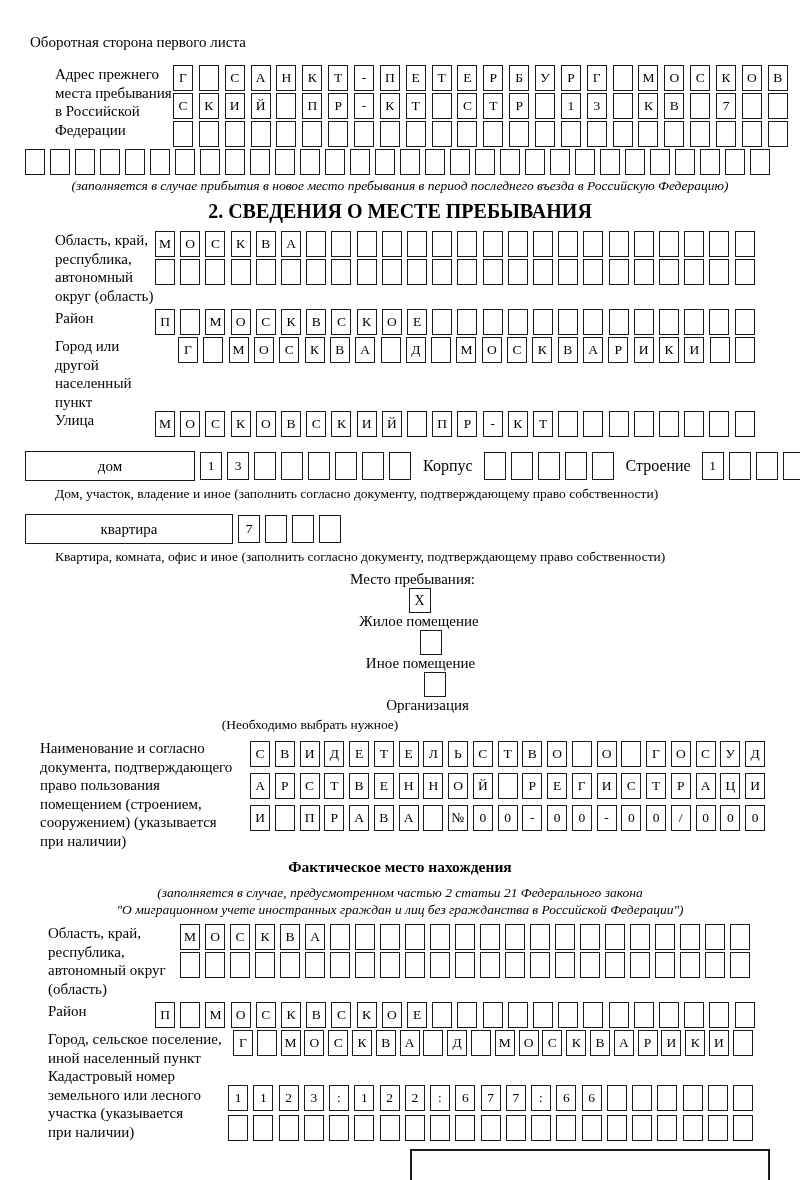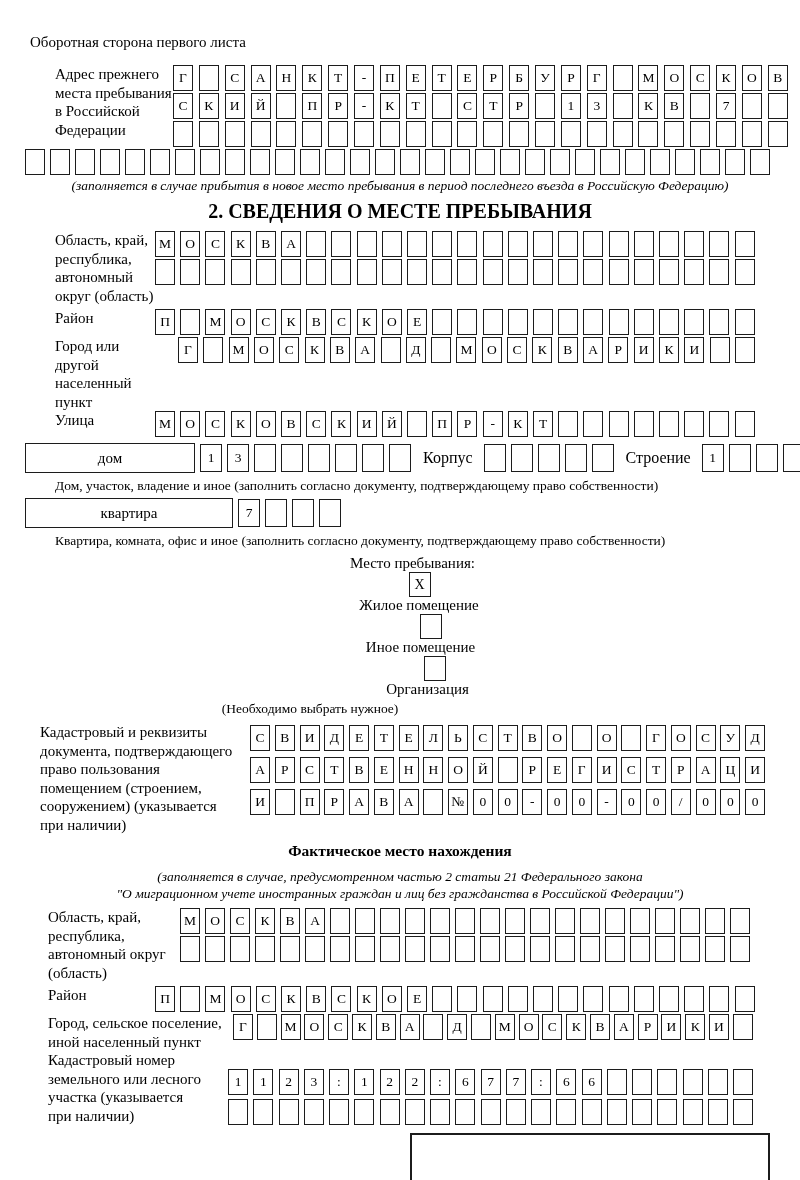--- a/index.html
+++ b/index.html
@@ -29,21 +29,21 @@
   .rw600{width:600px;}
   .rw577{width:577px;margin-left:23px;}
   .rw515{width:515px;}
   .rw570{width:570px;}
   .rw520{width:520px;}
   .rw525{width:525px;}
   .cap{font-size:13.5px;text-align:center;line-height:17px;font-style:italic;}
   .capl{font-size:13.5px;text-align:left;line-height:17px;padding-left:25px;}
   .sec-title{font-size:20px;font-weight:bold;text-align:center;margin:6px 0 8px 0;}
   .fact-title{font-size:15.5px;font-weight:bold;text-align:center;margin:8px 0 8px 0;}
-  .house-row{display:flex;align-items:center;margin-top:4px;}
+  .house-row{display:flex;align-items:center;margin-top:12px;}
   .wide-box{
     height:30px;box-sizing:border-box;border:1.8px solid #1c1c1c;
     display:flex;align-items:center;justify-content:center;font-size:15px;
     margin-left:-5px;flex:0 0 auto;
   }
   .bx-dom{width:170px;}
   .bx-kv{width:208px;}
   .hcell{width:22px;height:28px;margin-left:5px;}
   .inline-lbl{font-size:16px;margin:0 6px 0 12px;}
   .stay-row{display:flex;align-items:center;margin-top:6px;font-size:15px;flex-direction:column;}
@@ -395,21 +395,21 @@
     <span style="margin-left:13px;">Жилое помещение</span>
     <span class="cb" style="margin-left:36px;"></span>
     <span style="margin-left:16px;">Иное помещение</span>
     <span class="cb" style="margin-left:44px;"></span>
     <span style="margin-left:30px;">Организация</span>
   </div>
   <div class="choose-note">(Необходимо выбрать нужное)</div>
 
   <div class="fline mt6">
     <div class="lbl w220 pl10">
-      <div>Кадастровый и реквизиты</div>
+      <div>Наименование и согласно</div>
       <div>документа, подтверждающего</div>
       <div>право пользования</div>
       <div>помещением (строением,</div>
       <div>сооружением) (указывается</div>
       <div>при наличии)</div>
     </div>
     <div class="rows" style="padding-top:2px;">
       <div class="cellrow rw515" style="margin-bottom:6px;">
           <span class="cell">С</span>
           <span class="cell">В</span>

